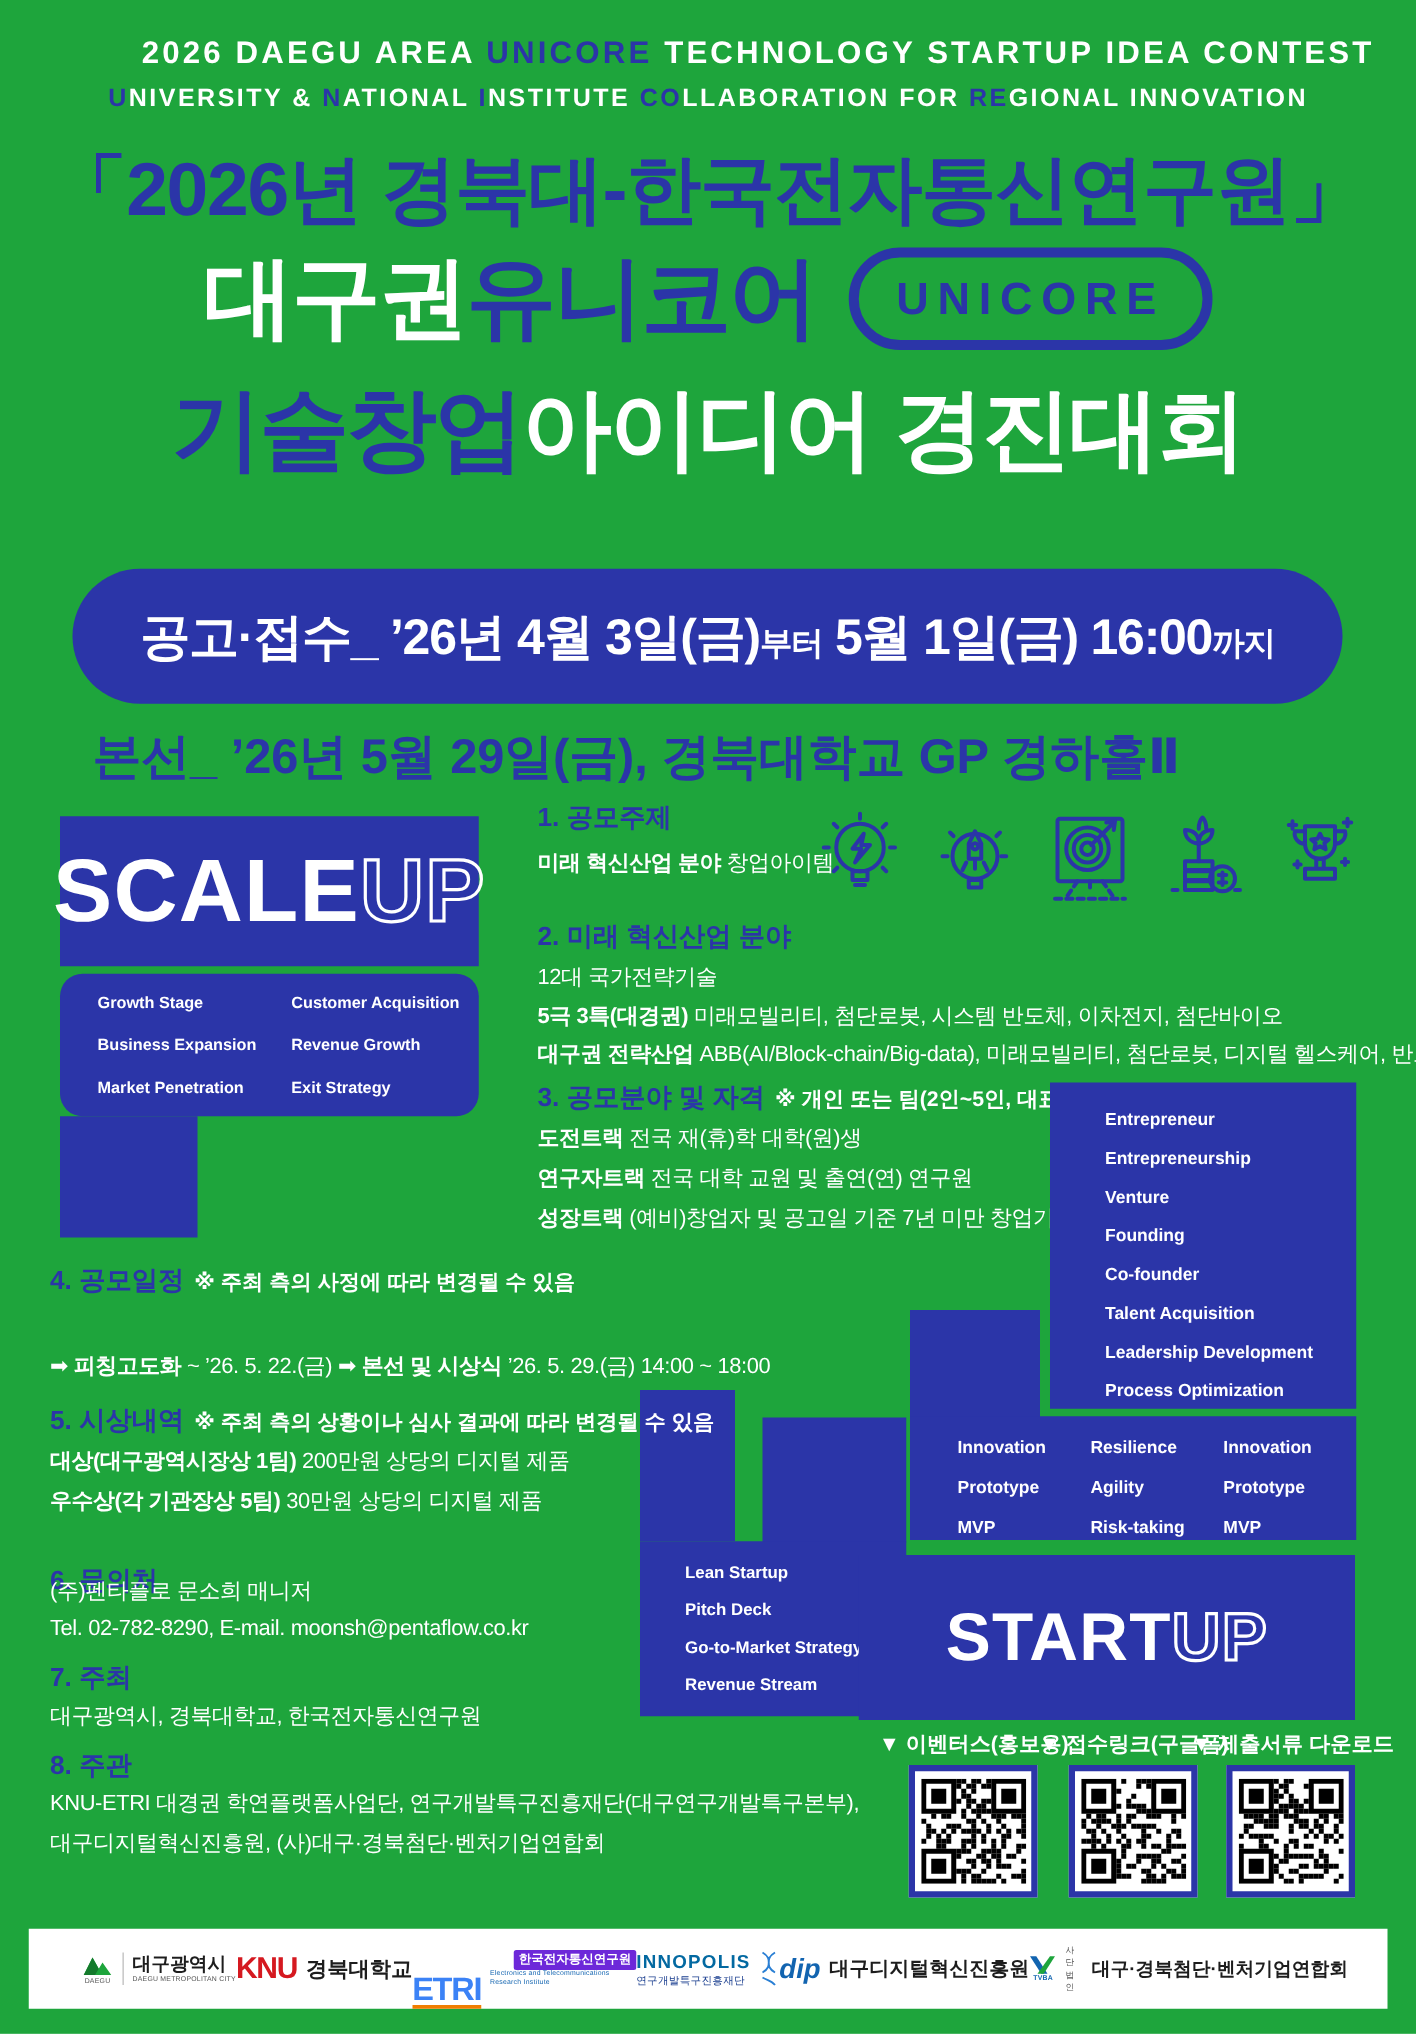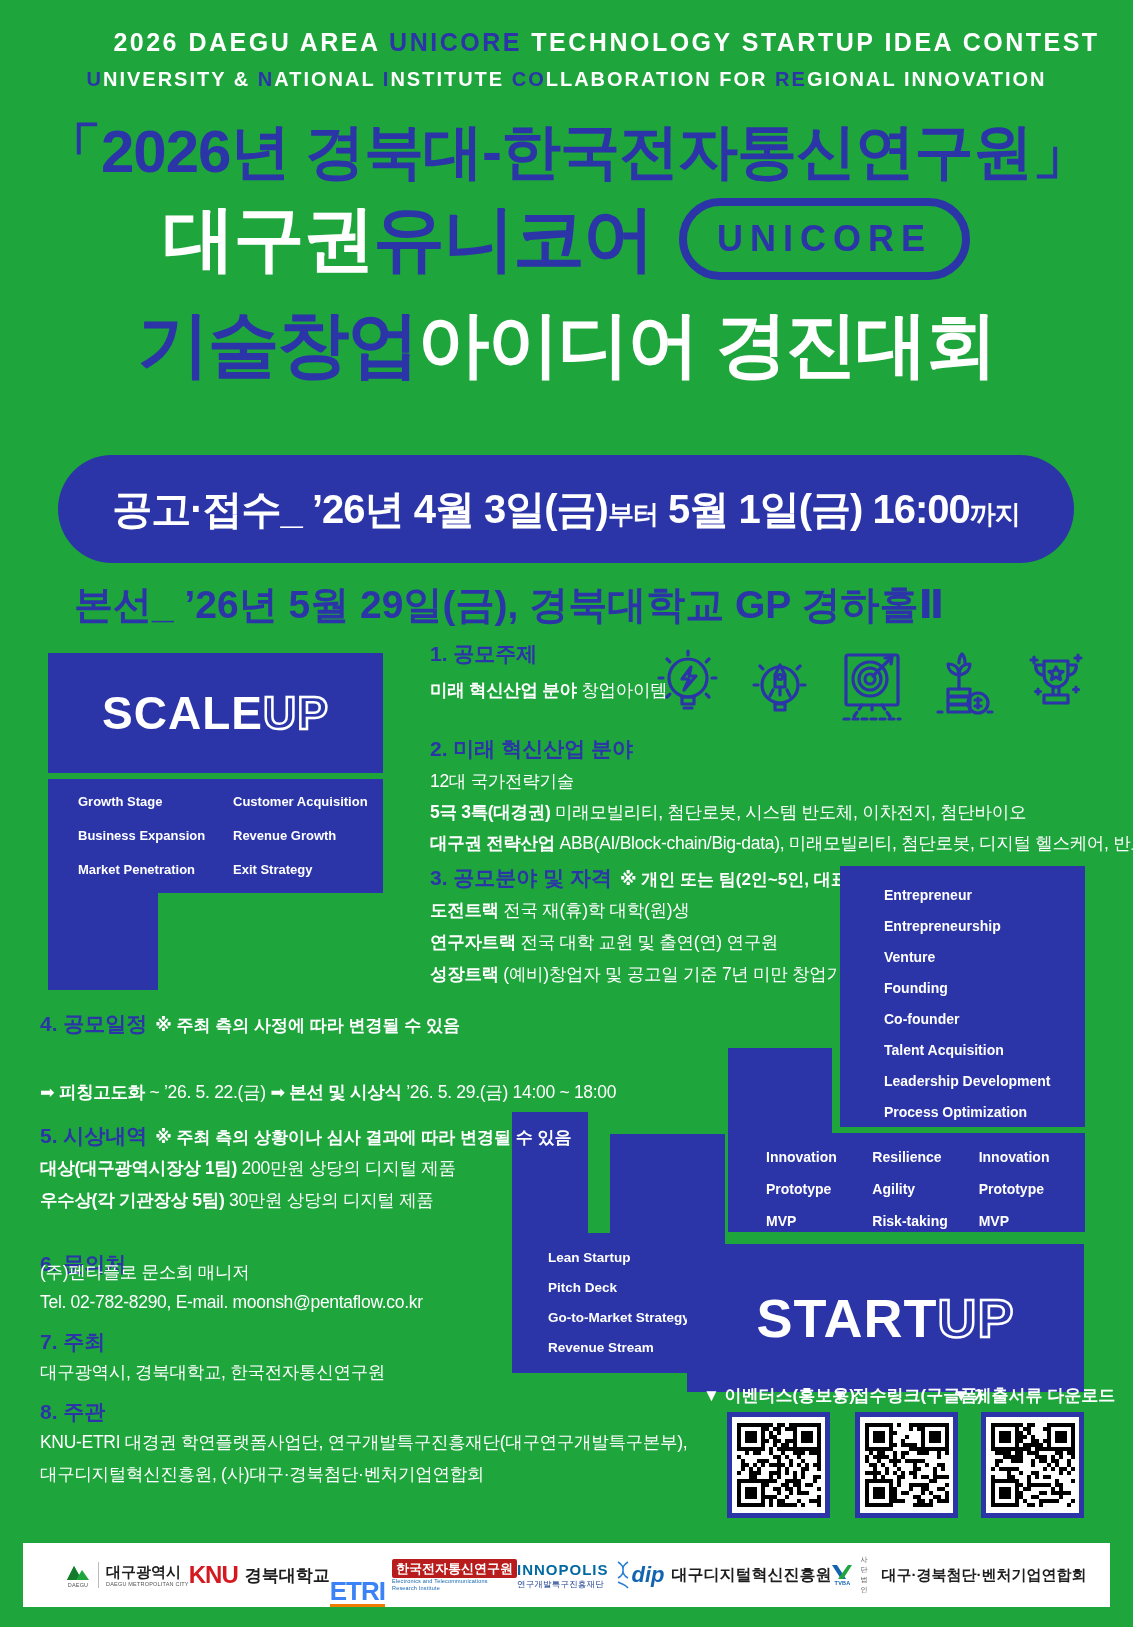--- a/index.html
+++ b/index.html
@@ -17,21 +17,21 @@
   .title-big{font-size:72px;font-weight:800;letter-spacing:-2px;line-height:1.1;}
   .badge{display:inline-flex;align-items:center;justify-content:center;margin-left:26px;
          border:8px solid #2B35A8;border-radius:46px;padding:12px 30px;color:#2B35A8;
          font-size:36px;font-weight:800;letter-spacing:7px;}
   .banner{left:58px;top:455px;width:1016px;height:108px;background:#2B35A8;border-radius:54px;
           display:flex;align-items:center;justify-content:center;}
   .banner-text{font-size:40px;font-weight:800;letter-spacing:-1px;}
   .banner-text .sm{font-size:26px;font-weight:800;}
   .finals{left:74px;top:578px;font-size:39px;font-weight:800;}
   .bluebox{position:absolute;background:#2B35A8;}
-  .scale-title{display:flex;align-items:center;justify-content:center;font-size:46px;font-weight:800;letter-spacing:1px;}
+  .scale-title{display:flex;align-items:center;justify-content:center;font-size:71px;font-weight:800;letter-spacing:1px;}
   .outline{color:transparent;-webkit-text-stroke:2.5px #fff;}
   @supports not (-webkit-text-stroke: 1px #fff){.outline{color:#fff;}}
   .kw{font-size:13px;font-weight:700;line-height:34px;white-space:nowrap;}
   .sec-head{font-size:21px;font-weight:800;color:#2B35A8;white-space:nowrap;}
   .sec-head .note{font-size:17px;font-weight:700;color:#fff;margin-left:8px;}
   .sec-body{font-size:17.5px;font-weight:500;letter-spacing:-0.3px;white-space:nowrap;}
   .sec-body b{font-weight:800;}
   .listbox{padding:14px 0 0 44px;box-sizing:border-box;}
   .listbox .kw{font-size:14px;line-height:31px;}
   .gridbox{display:flex;padding:8px 0 0 38px;box-sizing:border-box;}
@@ -45,21 +45,21 @@
           display:flex;align-items:center;justify-content:center;}
   .footer{left:23px;top:1543px;width:1087px;height:64px;background:#fff;display:flex;align-items:center;
           justify-content:space-between;padding:0 42px;box-sizing:border-box;color:#222;}
   .logo{display:flex;align-items:center;gap:7px;white-space:nowrap;}
   .logo .ko{font-size:15px;font-weight:800;color:#1d1d1d;}
   .logo .tiny{font-size:5.5px;color:#555;letter-spacing:0.2px;}
   .mark-knu{font-size:24px;font-weight:800;color:#d51920;letter-spacing:-1px;}
   .mark-etri{font-size:26px;font-weight:800;color:#3b82f6;letter-spacing:-1px;border-bottom:3px solid #f07d00;line-height:1;margin-top:34px;}
   .mark-inno{font-size:15px;font-weight:800;color:#0369a1;letter-spacing:1px;}
   .mark-dip{font-size:22px;font-weight:800;font-style:italic;color:#1264b0;}
-  .etri-tag{background:#b91c1c;color:#fff;font-size:13px;font-weight:700;padding:2px 4px;border-radius:2px;}
+  .etri-tag{background:#6d28d9;color:#fff;font-size:10px;font-weight:700;padding:2px 4px;border-radius:2px;margin-left:19px;}
   .stack{display:flex;flex-direction:column;line-height:1.2;}
   .icon-row svg{stroke:#2B35A8;fill:none;stroke-width:3.2;stroke-linecap:round;stroke-linejoin:round;}
 </style>
 </head>
 <body>
 
 <div class="poster">
 
   <div class="abs ctr en-head1" style="top:28px;"><span class="white">2026 DAEGU AREA </span><span class="blue">UNICORE</span><span class="white"> TECHNOLOGY STARTUP IDEA CONTEST</span></div>
   <div class="abs ctr en-head2" style="top:68px;"><span class="blue">U</span><span class="white">NIVERSITY &amp; </span><span class="blue">N</span><span class="white">ATIONAL </span><span class="blue">I</span><span class="white">NSTITUTE </span><span class="blue">CO</span><span class="white">LLABORATION FOR </span><span class="blue">RE</span><span class="white">GIONAL INNOVATION</span></div>
@@ -78,21 +78,21 @@
   <div class="abs banner">
     <div class="banner-text"><span>공고·접수_ ’26년 4월 3일(금)</span><span class="sm">부터</span><span> 5월 1일(금) 16:00</span><span class="sm">까지</span></div>
   </div>
 
   <div class="abs finals blue">본선_ ’26년 5월 29일(금), 경북대학교 GP 경하홀Ⅱ</div>
 
   <div class="bluebox scale-title" style="left:48px;top:653px;width:335px;height:120px;">
     <span>SCALE</span>
       <span class="outline">UP</span>
   </div>
-  <div class="bluebox" style="left:48px;top:779px;width:335px;height:114px;display:flex;padding:6px 0 0 30px;box-sizing:border-box;">
+  <div class="bluebox" style="left:48px;top:779px;width:335px;height:114px;display:flex;padding:6px 0 0 30px;box-sizing:border-box;border-radius:18px;">
     <div style="width:155px;">
       <div class="kw">Growth Stage</div>
       <div class="kw">Business Expansion</div>
       <div class="kw">Market Penetration</div>
     </div>
     <div>
       <div class="kw">Customer Acquisition</div>
       <div class="kw">Revenue Growth</div>
       <div class="kw">Exit Strategy</div>
     </div>
@@ -198,21 +198,21 @@
   <div class="abs sec-body bold" style="left:40px;top:1260px;">(주)펜타플로 문소희 매니저</div>
   <div class="abs sec-body bold" style="left:40px;top:1292px;">Tel. 02-782-8290, E-mail. moonsh@pentaflow.co.kr</div>
 
   <div class="bluebox leanbox" style="left:512px;top:1233px;width:213px;height:140px;">
     <div class="kw">Lean Startup</div>
     <div class="kw">Pitch Deck</div>
     <div class="kw">Go-to-Market Strategy</div>
     <div class="kw">Revenue Stream</div>
   </div>
 
-  <div class="bluebox startup" style="left:687px;top:1244px;width:397px;height:148px;">
+  <div class="bluebox startup" style="left:687px;top:1244px;width:397px;height:132px;">
     <span>START</span>
       <span class="outline">UP</span>
   </div>
 
   <div class="abs sec-head" style="left:40px;top:1328px;">7. 주최</div>
   <div class="abs sec-body bold" style="left:40px;top:1360px;">대구광역시, 경북대학교, 한국전자통신연구원</div>
 
   <div class="abs sec-head" style="left:40px;top:1398px;">8. 주관</div>
   <div class="abs sec-body bold" style="left:40px;top:1430px;">KNU-ETRI 대경권 학연플랫폼사업단, 연구개발특구진흥재단(대구연구개발특구본부),</div>
   <div class="abs sec-body bold" style="left:40px;top:1462px;">대구디지털혁신진흥원, (사)대구·경북첨단·벤처기업연합회</div>

